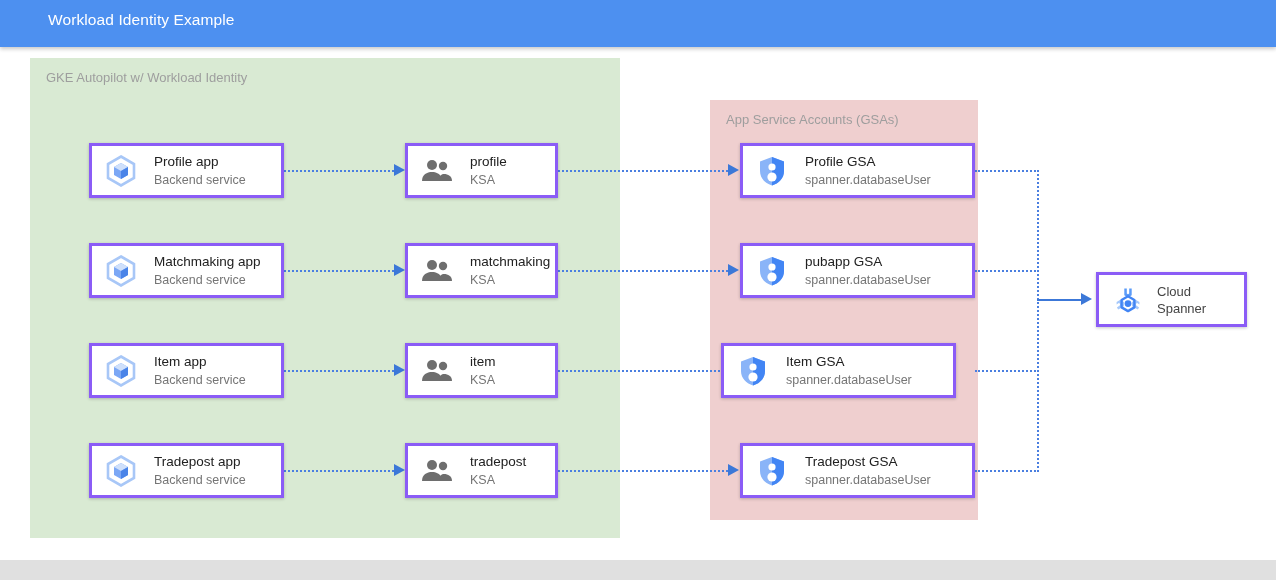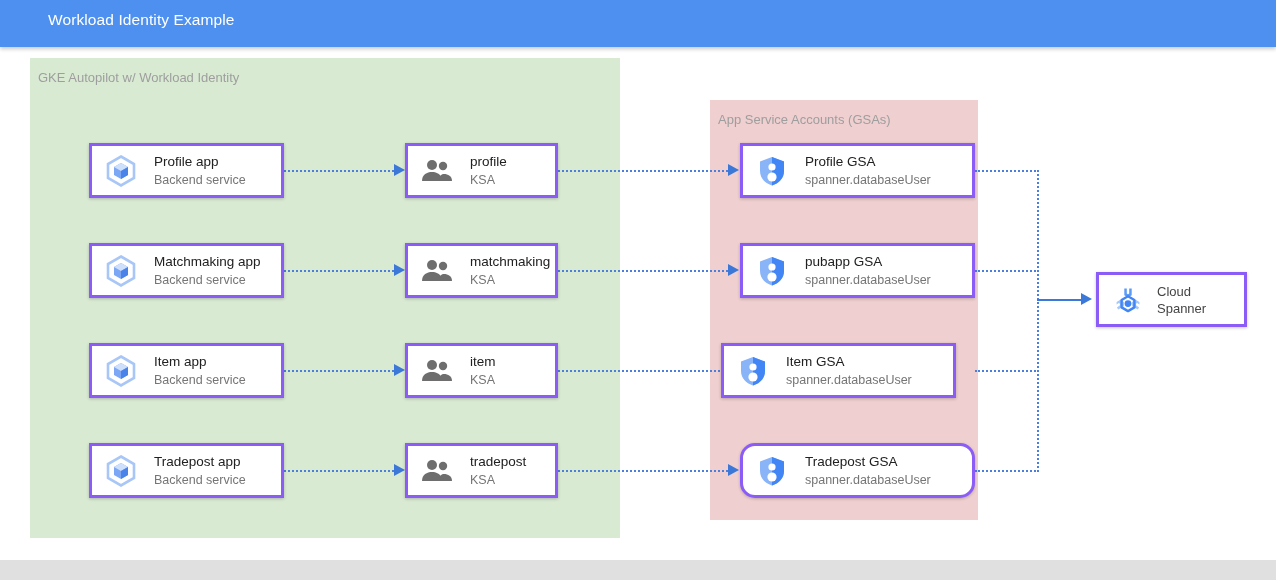--- a/index.html
+++ b/index.html
@@ -50,21 +50,21 @@
     background: #e0e0e0;
   }
 
   
   .group {
     position: absolute;
     box-sizing: border-box;
   }
   .group-label {
     position: absolute;
-    left: 8px;
+    left: 16px;
     top: 12px;
     font-size: 13px;
     color: #9e9e9e;
     white-space: nowrap;
   }
   .grp-gke   { background: #d9ead3; }
   .grp-ksa   { background: #fdf2d8; }
   .grp-gsa   { background: #efcfcf; }
 
   
@@ -341,21 +341,21 @@
         <circle cx="17" cy="13" r="3.6" fill="#ffffff"></circle>
         <circle cx="17" cy="23" r="4.6" fill="#ffffff"></circle>
       </svg>
     </span>
     <span class="node-text">
       <span class="node-title">Item GSA</span>
       <span class="node-sub">spanner.databaseUser</span>
     </span>
   </div>
 
-  <div class="node" style="left:740px; top:443px; width:235px; height:55px;border-radius:15px;">
+  <div class="node" style="left:740px; top:443px; width:235px; height:55px;">
     <span class="node-icon">
       <svg viewBox="0 0 34 34" width="34" height="34">
         <path d="M17 3 L29 7.5 V17 C29 24.5 23.5 29.5 17 31.5 C10.5 29.5 5 24.5 5 17 V7.5 Z" fill="#8ab4f8"></path>
         <path d="M17 3 L29 7.5 V17 C29 24.5 23.5 29.5 17 31.5 Z" fill="#4285f4"></path>
         <circle cx="17" cy="13" r="3.6" fill="#ffffff"></circle>
         <circle cx="17" cy="23" r="4.6" fill="#ffffff"></circle>
       </svg>
     </span>
     <span class="node-text">
       <span class="node-title">Tradepost GSA</span>

